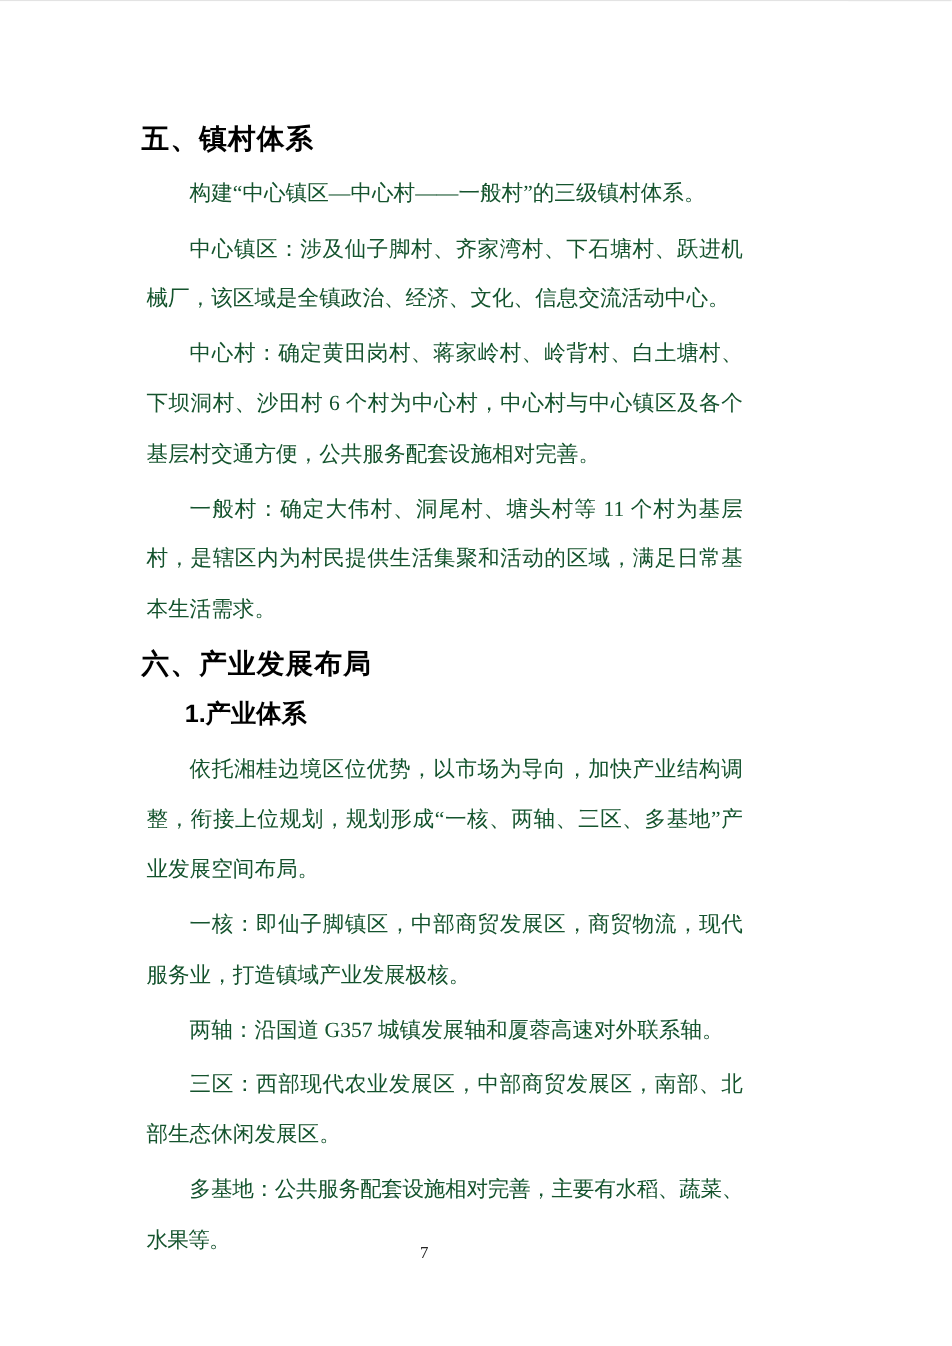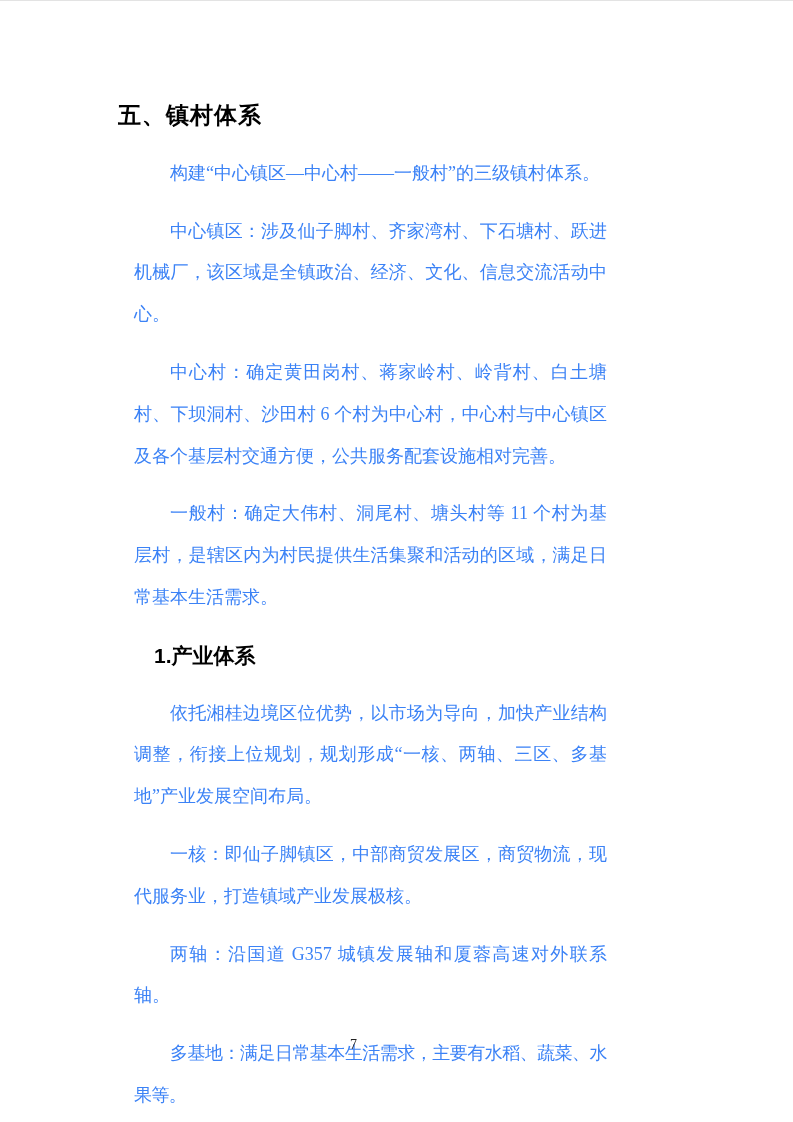--- a/index.html
+++ b/index.html
@@ -36,28 +36,28 @@
   .h-sub {
     margin: 0;
     font-family: Liberation Sans, sans-serif;
     font-size: 21px;
     font-weight: 700;
     line-height: 41.8px;
     text-indent: 36px;
     color: #000;
   }
   .para {
-    margin: 16px;
+    margin: 4px;
     font-size: 18px;
     line-height: 41.8px;
     text-indent: 36px;
     text-align: justify;
     text-justify: inter-ideograph;
     word-break: break-all;
-    color: #3b82f6;
+    color: #14532d;
   }
   .para.tight {
     letter-spacing: -0.6px;
   }
   .page-number {
     position: absolute;
     left: 0;
     right: 0;
     top: 1036px;
     text-align: center;
@@ -74,29 +74,31 @@
   <h2 class="h-section">五、镇村体系</h2>
 
   <p class="para">构建“中心镇区—中心村——一般村”的三级镇村体系。</p>
 
   <p class="para">中心镇区：涉及仙子脚村、齐家湾村、下石塘村、跃进机械厂，该区域是全镇政治、经济、文化、信息交流活动中心。</p>
 
   <p class="para">中心村：确定黄田岗村、蒋家岭村、岭背村、白土塘村、下坝洞村、沙田村 6 个村为中心村，中心村与中心镇区及各个基层村交通方便，公共服务配套设施相对完善。</p>
 
   <p class="para">一般村：确定大伟村、洞尾村、塘头村等 11 个村为基层村，是辖区内为村民提供生活集聚和活动的区域，满足日常基本生活需求。</p>
 
+  <h2 class="h-section">六、产业发展布局</h2>
 
   <h3 class="h-sub">1.产业体系</h3>
 
   <p class="para">依托湘桂边境区位优势，以市场为导向，加快产业结构调整，衔接上位规划，规划形成“一核、两轴、三区、多基地”产业发展空间布局。</p>
 
   <p class="para">一核：即仙子脚镇区，中部商贸发展区，商贸物流，现代服务业，打造镇域产业发展极核。</p>
 
   <p class="para">两轴：沿国道 G357 城镇发展轴和厦蓉高速对外联系轴。</p>
 
+  <p class="para">三区：西部现代农业发展区，中部商贸发展区，南部、北部生态休闲发展区。</p>
 
-  <p class="para tight">多基地：满足日常基本生活需求，主要有水稻、蔬菜、水果等。</p>
+  <p class="para tight">多基地：公共服务配套设施相对完善，主要有水稻、蔬菜、水果等。</p>
 
 
 
   <div class="page-number">7</div>
 
 </div>
 
 </body></html>

